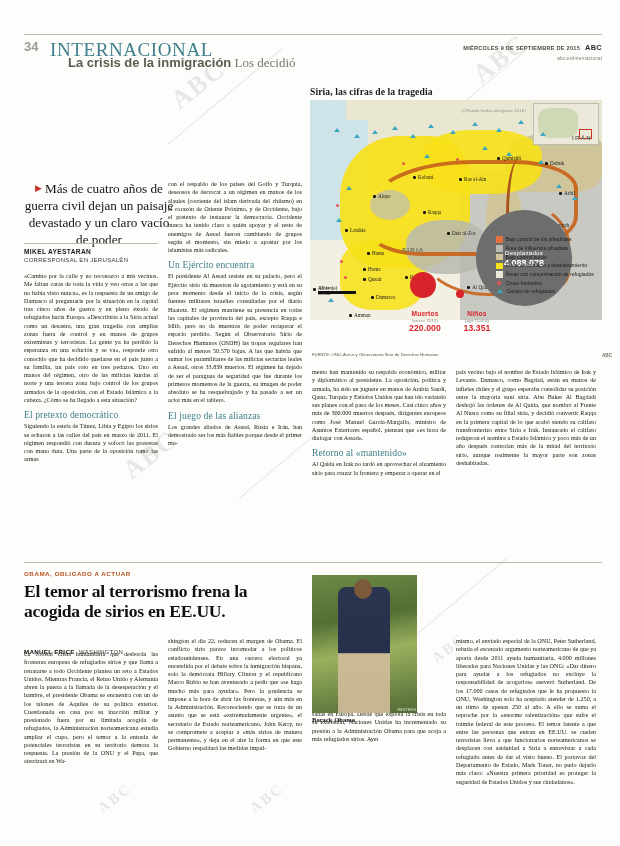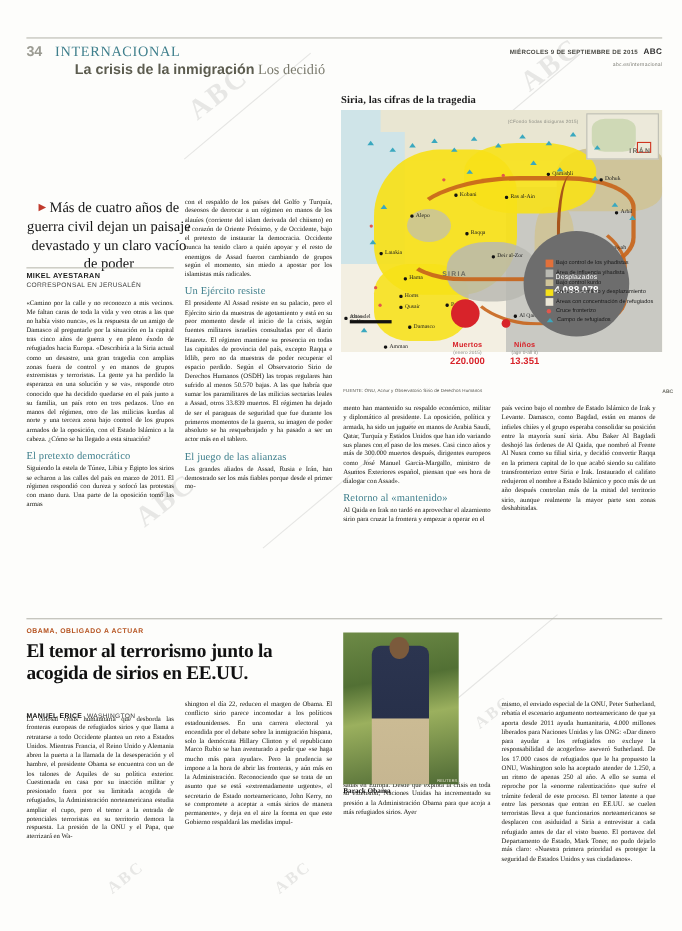--- a/index.html
+++ b/index.html
@@ -18,21 +18,21 @@
   }
   .mh-rule { position:absolute; left:0; right:0; top:0; border-top:1px solid #b9b9b0; }
   .folio {
     position: absolute; left: 0; top: 5px;
     font-family: "Liberation Sans", sans-serif;
     font-size: 13px; color: #9b9b92; font-weight: 700;
   }
   .section-name {
     position: absolute; left: 26px; top: 5px;
     font-family: "Liberation Serif", serif;
-    font-size: 13px; letter-spacing: .6px;
+    font-size: 19px; letter-spacing: .6px;
     color: #3f7f8c; font-weight: 400;
   }
   .kicker-line {
     position: absolute; left: 44px; top: 21px;
     font-size: 13px; color: #6b6b5e;
   }
   .kicker-line b { color:#5c5c4f; font-weight:700; font-family:Liberation Sans, sans-serif; }
   .kicker-line span.light { font-weight:400; color:#7a7a6d; }
   .mh-right {
     position: absolute; right: 0; top: 2px; text-align: right;
@@ -298,21 +298,21 @@
   </div>
 
   <div class="col c1">
     <p>«Camino por la calle y no reconozco a mis vecinos. Me faltan caras de toda la vida y veo otras a las que no había visto nunca», es la respuesta de un amigo de Damasco al preguntarle por la situación en la capital tras cinco años de guerra y en pleno éxodo de refugiados hacia Europa. «Describiría a la Siria actual como un desastre, una gran tragedia con amplias zonas fuera de control y en manos de grupos extremistas y terroristas. La gente ya ha perdido la esperanza en una solución y se va», responde otro conocido que ha decidido quedarse en el país junto a su familia, un país roto en tres pedazos. Uno en manos del régimen, otro de las milicias kurdas al norte y una tercera zona bajo control de los grupos armados de la oposición, con el Estado Islámico a la cabeza. ¿Cómo se ha llegado a esta situación?</p>
     <div class="subhead">El pretexto democrático</div>
     <p>Siguiendo la estela de Túnez, Libia y Egipto los sirios se echaron a las calles del país en marzo de 2011. El régimen respondió con dureza y sofocó las protestas con mano dura. Una parte de la oposición tomó las armas</p>
   </div>
 
   <div class="col c2">
     <p>con el respaldo de los países del Golfo y Turquía, deseosos de derrocar a un régimen en manos de los alauíes (corriente del islam derivada del chiismo) en el corazón de Oriente Próximo, y de Occidente, bajo el pretexto de instaurar la democracia. Occidente nunca ha tenido claro a quién apoyar y el resto de enemigos de Assad fueron cambiando de grupos según el momento, sin miedo a apostar por los islamistas más radicales.</p>
-    <div class="subhead">Un Ejército resiste</div>
+    <div class="subhead">Un Ejército encuentra</div>
     <p>El presidente Al Assad resiste en su palacio, pero el Ejército sirio da muestras de agotamiento y está en su peor momento desde el inicio de la crisis, según fuentes militares israelíes consultadas por el diario Haaretz. El régimen mantiene su presencia en todas las capitales de provincia del país, excepto Raqqa e Idlib, pero no da muestras de poder recuperar el espacio perdido. Según el Observatorio Sirio de Derechos Humanos (OSDH) las tropas regulares han sufrido al menos 50.570 bajas. A las que habría que sumar los paramilitares de las milicias sectarias leales a Assad, otros 33.839 muertos. El régimen ha dejado de ser el paraguas de seguridad que fue durante los primeros momentos de la guerra, su imagen de poder absoluto se ha resquebrajado y ha pasado a ser un actor más en el tablero.</p>
     <div class="subhead">El juego de las alianzas</div>
     <p>Los grandes aliados de Assad, Rusia e Irán, han demostrado ser los más fiables porque desde el primer mo-</p>
   </div>
 
   <div class="col c3">
     <p>mento han mantenido su respaldo económico, militar y diplomático al presidente. La oposición, política y armada, ha sido un juguete en manos de Arabia Saudí, Qatar, Turquía y Estados Unidos que han ido variando sus planes con el paso de los meses. Casi cinco años y más de 300.000 muertos después, dirigentes europeos como José Manuel García-Margallo, ministro de Asuntos Exteriores español, piensan que «es hora de dialogar con Assad».</p>
     <div class="subhead">Retorno al «mantenido»</div>
     <p>Al Qaida en Irak no tardó en aprovechar el alzamiento sirio para cruzar la frontera y empezar a operar en el</p>
   </div>
@@ -455,21 +455,21 @@
       </div>
       <div class="row">
         <span class="tri"></span>
         <span>Campo de refugiados</span>
       </div>
     </div>
   </div>
 
   <div class="lower-rule"></div>
   <div class="lower-kicker">OBAMA, OBLIGADO A ACTUAR</div>
-  <h2 class="lower-head">El temor al terrorismo junto la acogida de sirios en EE.UU.</h2>
+  <h2 class="lower-head">El temor al terrorismo frena la acogida de sirios en EE.UU.</h2>
 
   <div class="lower-byline">
     <span class="nm">MANUEL ERICE</span>
     <span class="rl">WASHINGTON</span>
   </div>
 
   <div class="lc lc1">La colosal crisis humanitaria que desborda las fronteras europeas de refugiados sirios y que llama a retratarse a todo Occidente plantea un reto a Estados Unidos. Mientras Francia, el Reino Unido y Alemania abren la puerta a la llamada de la desesperación y el hambre, el presidente Obama se encuentra con un de los talones de Aquiles de su política exterior. Cuestionada en casa por su inacción militar y presionado fuera por su limitada acogida de refugiados, la Administración norteamericana estudia ampliar el cupo, pero el temor a la entrada de potenciales terroristas en su territorio demora la respuesta. La presión de la ONU y el Papa, que aterrizará en Wa-</div>
   <div class="lc lc2">shington el día 22, reducen el margen de Obama.
 
 El conflicto sirio parece incomodar a los políticos estadounidenses. En una carrera electoral ya encendida por el debate sobre la inmigración hispana, solo la demócrata Hillary Clinton y el republicano Marco Rubio se han aventurado a pedir que «se haga mucho más para ayudar». Pero la prudencia se impone a la hora de abrir las fronteras, y aún más en la Administración. Reconociendo que se trata de un asunto que se está «extremadamente urgente», el secretario de Estado norteamericano, John Kerry, no se compromete a aceptar a «más sirios de manera permanente», y deja en el aire la forma en que este Gobierno respaldará las medidas impul-</div>

